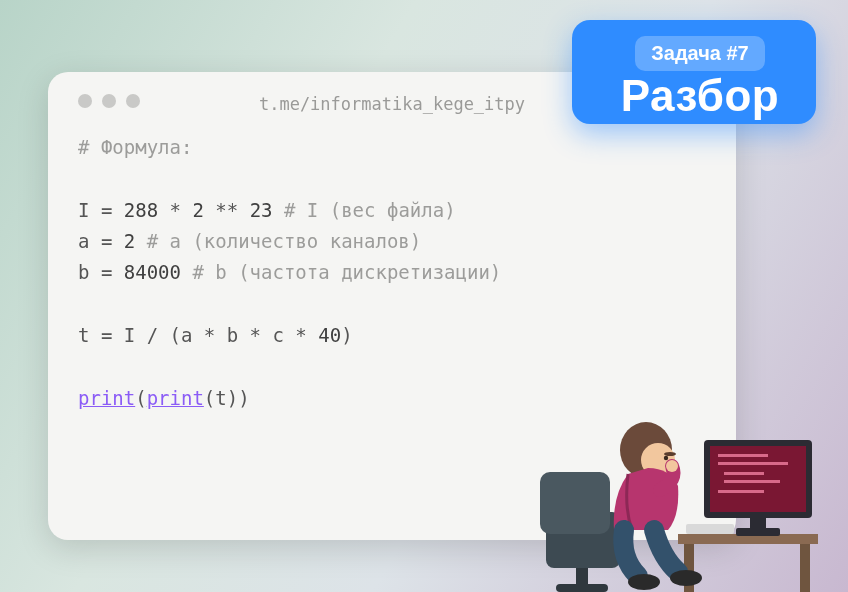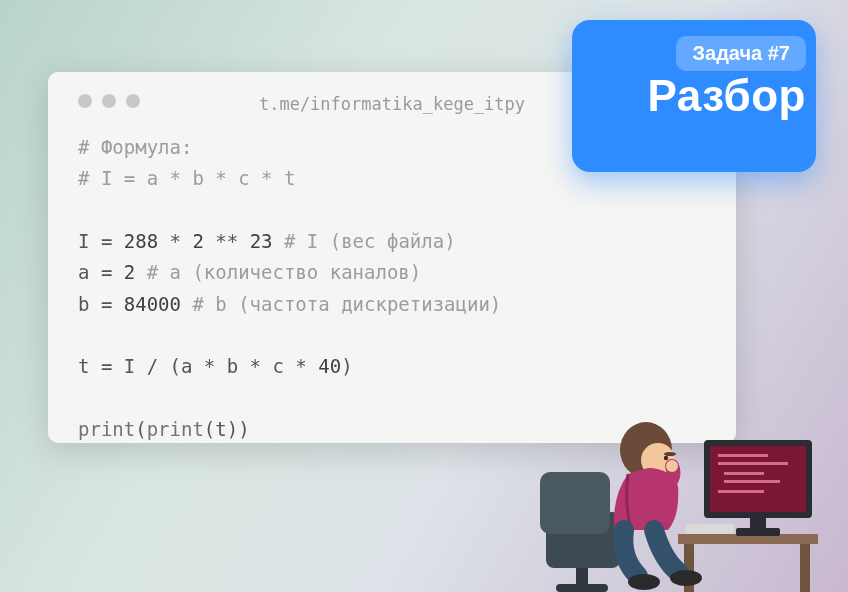--- a/index.html
+++ b/index.html
@@ -3,43 +3,43 @@
 <meta charset="utf-8">
 <style>
   * { margin: 0; padding: 0; box-sizing: border-box; }
   body {
     width: 848px; height: 592px;
     background: linear-gradient(120deg, #b8d4c8 0%, #d9e6e0 35%, #dde3e8 60%, #c8b8d0 100%);
     font-family: 'Menlo', 'Consolas', monospace;
     position: relative; overflow: hidden;
   }
   .window {
-    position: absolute; left: 48px; top: 72px; width: 688px; height: 371px;
-    background: #f5f5f3; border-radius: 10px;
+    position: absolute; left: 48px; top: 72px; width: 688px; height: 468px;
+    background: #f5f5f3; border-radius: 20px;
     box-shadow: 0 8px 32px rgba(0,0,0,0.15);
     padding: 22px 30px 22px 30px;
   }
   .traffic { display: flex; gap: 10px; align-items: center; }
   .dot { width: 14px; height: 14px; border-radius: 50%; background: #c9c9c7; }
   .urlbar {
     position: absolute; top: 22px; left: 0; right: 0; text-align: center;
     color: #9a9a98; font-size: 17px; font-family: 'Menlo','Consolas',monospace;
   }
   .code { margin-top: 24px; font-size: 19px; line-height: 1.65; color: #555; }
   .comment { color: #9c9c9a; }
   .var { color: #555; }
   .op { color: #555; }
   .num { color: #404040; }
-  .fn { color: #737373; }
+  .fn { color: #8b5cf6; text-decoration: underline; }
   .paren { color: #555; }
   .badge {
-    position: absolute; right: 32px; top: 20px; width: 244px; height: 152px;
+    position: absolute; right: 32px; top: 20px; width: 244px; height: 104px;
     background: #2f8cff; border-radius: 18px;
     box-shadow: 0 10px 28px rgba(47,140,255,0.45);
-    color: #fff; text-align: right; padding: 16px 10px 10px 22px;
+    color: #fff; text-align: center; padding: 16px 10px 10px 22px;
     font-family: -apple-system, 'Segoe UI', Arial, sans-serif;
   }
   .badge-top {
     background: rgba(255,255,255,0.25); display:inline-block;
     padding: 6px 16px; border-radius: 10px; font-size: 20px; font-weight:600;
   }
   .badge-main { font-size: 44px; font-weight: 700; margin-top: 0; letter-spacing: 0.5px; }
   .illus { position: absolute; right: 30px; bottom: 0; width: 290px; height: 230px; }
   .blank { height: 1.65em; }
 </style>
@@ -49,21 +49,20 @@
 <div class="window">
   <div class="traffic">
     <div class="dot"></div>
     <div class="dot"></div>
     <div class="dot"></div>
   </div>
   <div class="urlbar">t.me/informatika_kege_itpy</div>
 
   <div class="code">
     <div><span class="comment"># Формула:</span></div>
-    <div><span class="comment"># I = a * b  * c * t</span></div>
     <div class="blank"></div>
     <div><span class="var">I</span><span class="op"> = </span><span class="num">288</span><span class="op"> * </span><span class="num">2</span><span class="op"> ** </span><span class="num">23</span><span class="comment">  # I (вес файла)</span></div>
     <div><span class="var">a</span><span class="op"> = </span><span class="num">2</span><span class="comment">  # a (количество каналов)</span></div>
     <div><span class="var">b</span><span class="op"> = </span><span class="num">84000</span><span class="comment">  # b (частота дискретизации)</span></div>
     <div class="blank"></div>
     <div><span class="var">t</span><span class="op"> = </span><span class="var">I / (a * b * c * </span><span class="num">40</span><span class="var">)</span></div>
     <div class="blank"></div>
     <div><span class="fn">print</span><span class="paren">(</span><span class="fn">print</span><span class="paren">(</span><span class="var">t</span><span class="paren">))</span></div>
   </div>
 </div>

